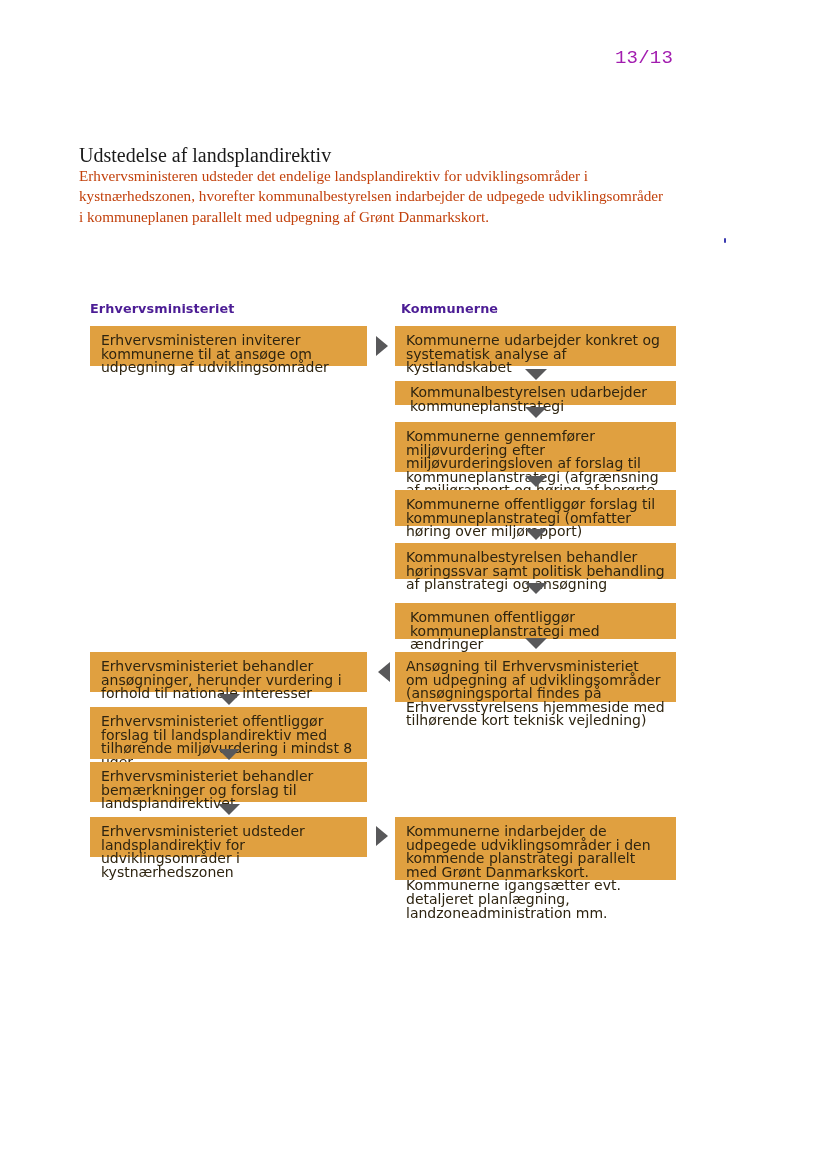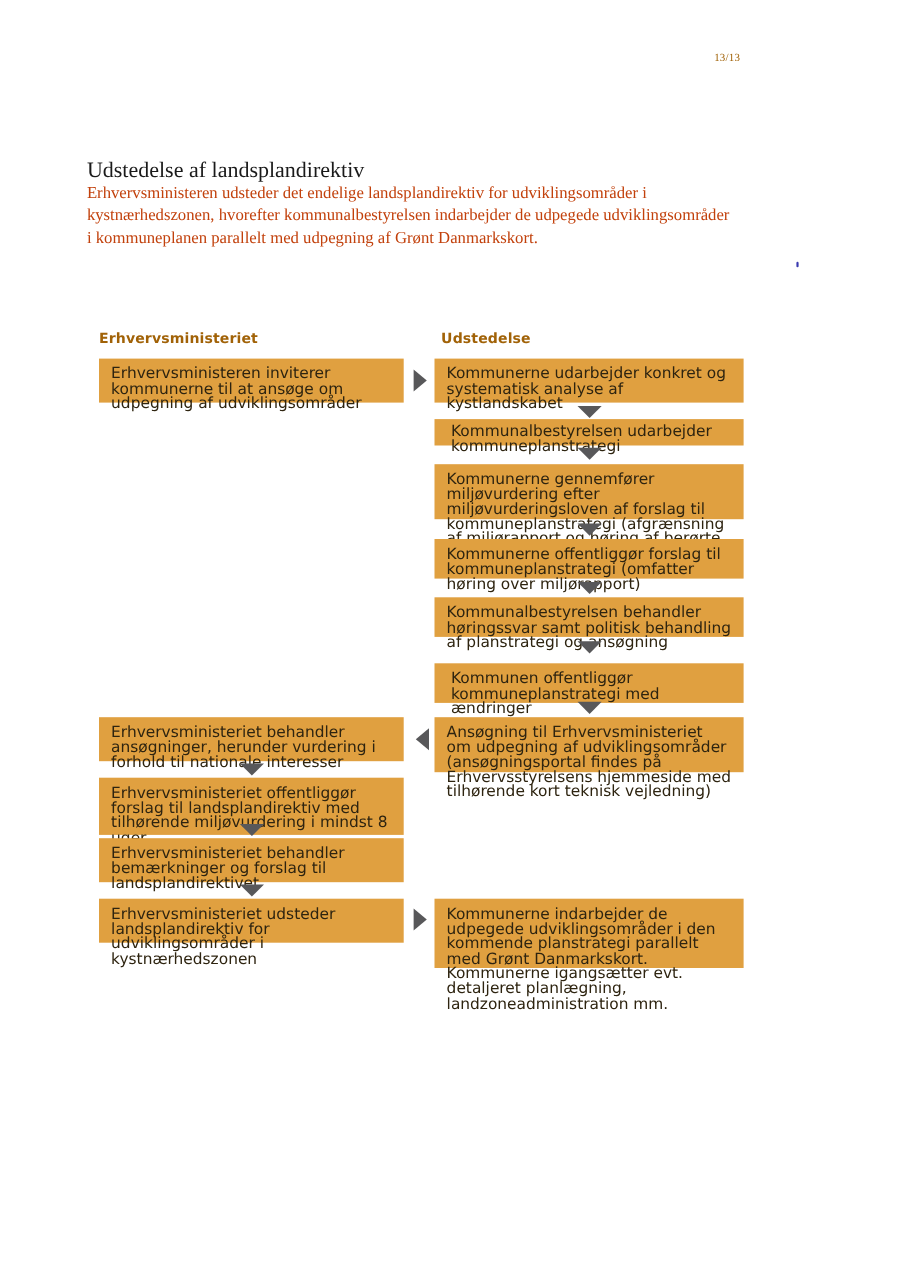--- a/index.html
+++ b/index.html
@@ -15,24 +15,24 @@
     font-family: "Liberation Serif", "DejaVu Serif", serif;
     color: #1a1a1a;
     overflow: hidden;
   }
 
   
   .page-number {
     position: absolute;
     top: 47px;
     right: 154px;
-    font-family: Liberation Serif, serif;
-    font-size: 10px;
+    font-family: Liberation Mono, monospace;
+    font-size: 19px;
     letter-spacing: 0.2px;
-    color: #a16207;
+    color: #a21caf;
   }
 
   
   .prose {
     position: absolute;
     left: 79px;
     top: 145px;
     width: 590px;
   }
   .prose .heading {
@@ -65,21 +65,21 @@
     top: 0;
     width: 827px;
     height: 1169px;
   }
   .col-header {
     position: absolute;
     font-family: "DejaVu Sans", "Liberation Sans", sans-serif;
     font-weight: bold;
     font-size: 12.8px;
     letter-spacing: 0.1px;
-    color: #a16207;
+    color: #4c1d95;
   }
   .col-header.left  { left: 90px;  top: 301px; }
   .col-header.right { left: 401px; top: 301px; }
 
   .node {
     position: absolute;
     background: #e0a040;
     box-sizing: border-box;
     padding: 8px 11px 7px 11px;
     font-family: "DejaVu Sans", "Liberation Sans", sans-serif;
@@ -121,21 +121,21 @@
 <div class="prose">
   <div class="heading">Udstedelse af landsplandirektiv</div>
   <div class="body-text">Erhvervsministeren udsteder det endelige landsplandirektiv for udviklingsområder i kystnærhedszonen, hvorefter kommunalbestyrelsen indarbejder de udpegede udviklingsområder i kommuneplanen parallelt med udpegning af Grønt Danmarkskort.</div>
 </div>
 
 <div class="stray-mark"></div>
 
 <div class="flow">
 
   <div class="col-header left">Erhvervsministeriet</div>
-  <div class="col-header right">Udstedelse</div>
+  <div class="col-header right">Kommunerne</div>
 
   <div class="node left" style="top:326px; height:40px;">Erhvervsministeren inviterer kommunerne til at ansøge om udpegning af udviklingsområder</div>
 
   <div class="node left" style="top:652px; height:40px;">Erhvervsministeriet behandler ansøgninger, herunder vurdering i forhold til nationale interesser</div>
 
   <div class="node left" style="top:707px; height:52px;">Erhvervsministeriet offentliggør forslag til landsplandirektiv med tilhørende miljøvurdering i mindst 8 uger</div>
 
   <div class="node left" style="top:762px; height:40px;">Erhvervsministeriet behandler bemærkninger og forslag til landsplandirektivet</div>
 
   <div class="node left" style="top:817px; height:40px;">Erhvervsministeriet udsteder landsplandirektiv for udviklingsområder i kystnærhedszonen</div>

